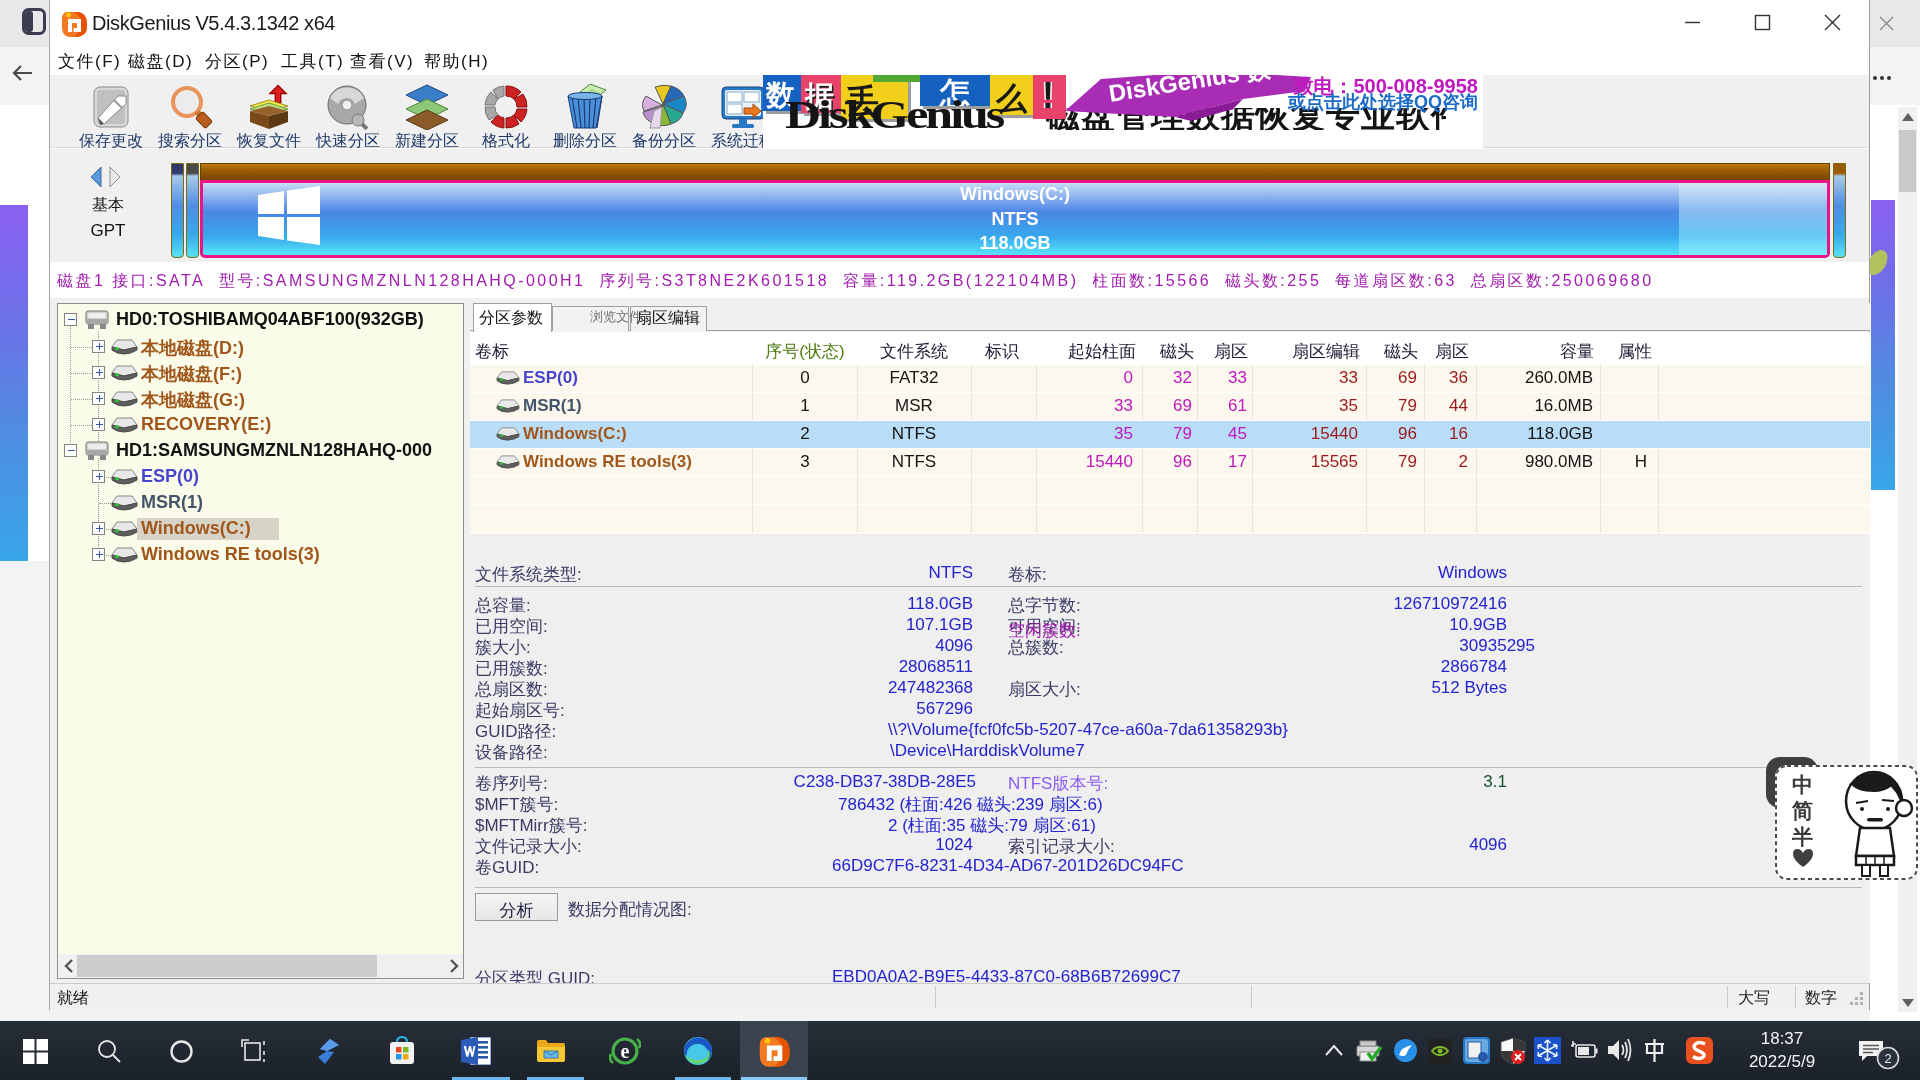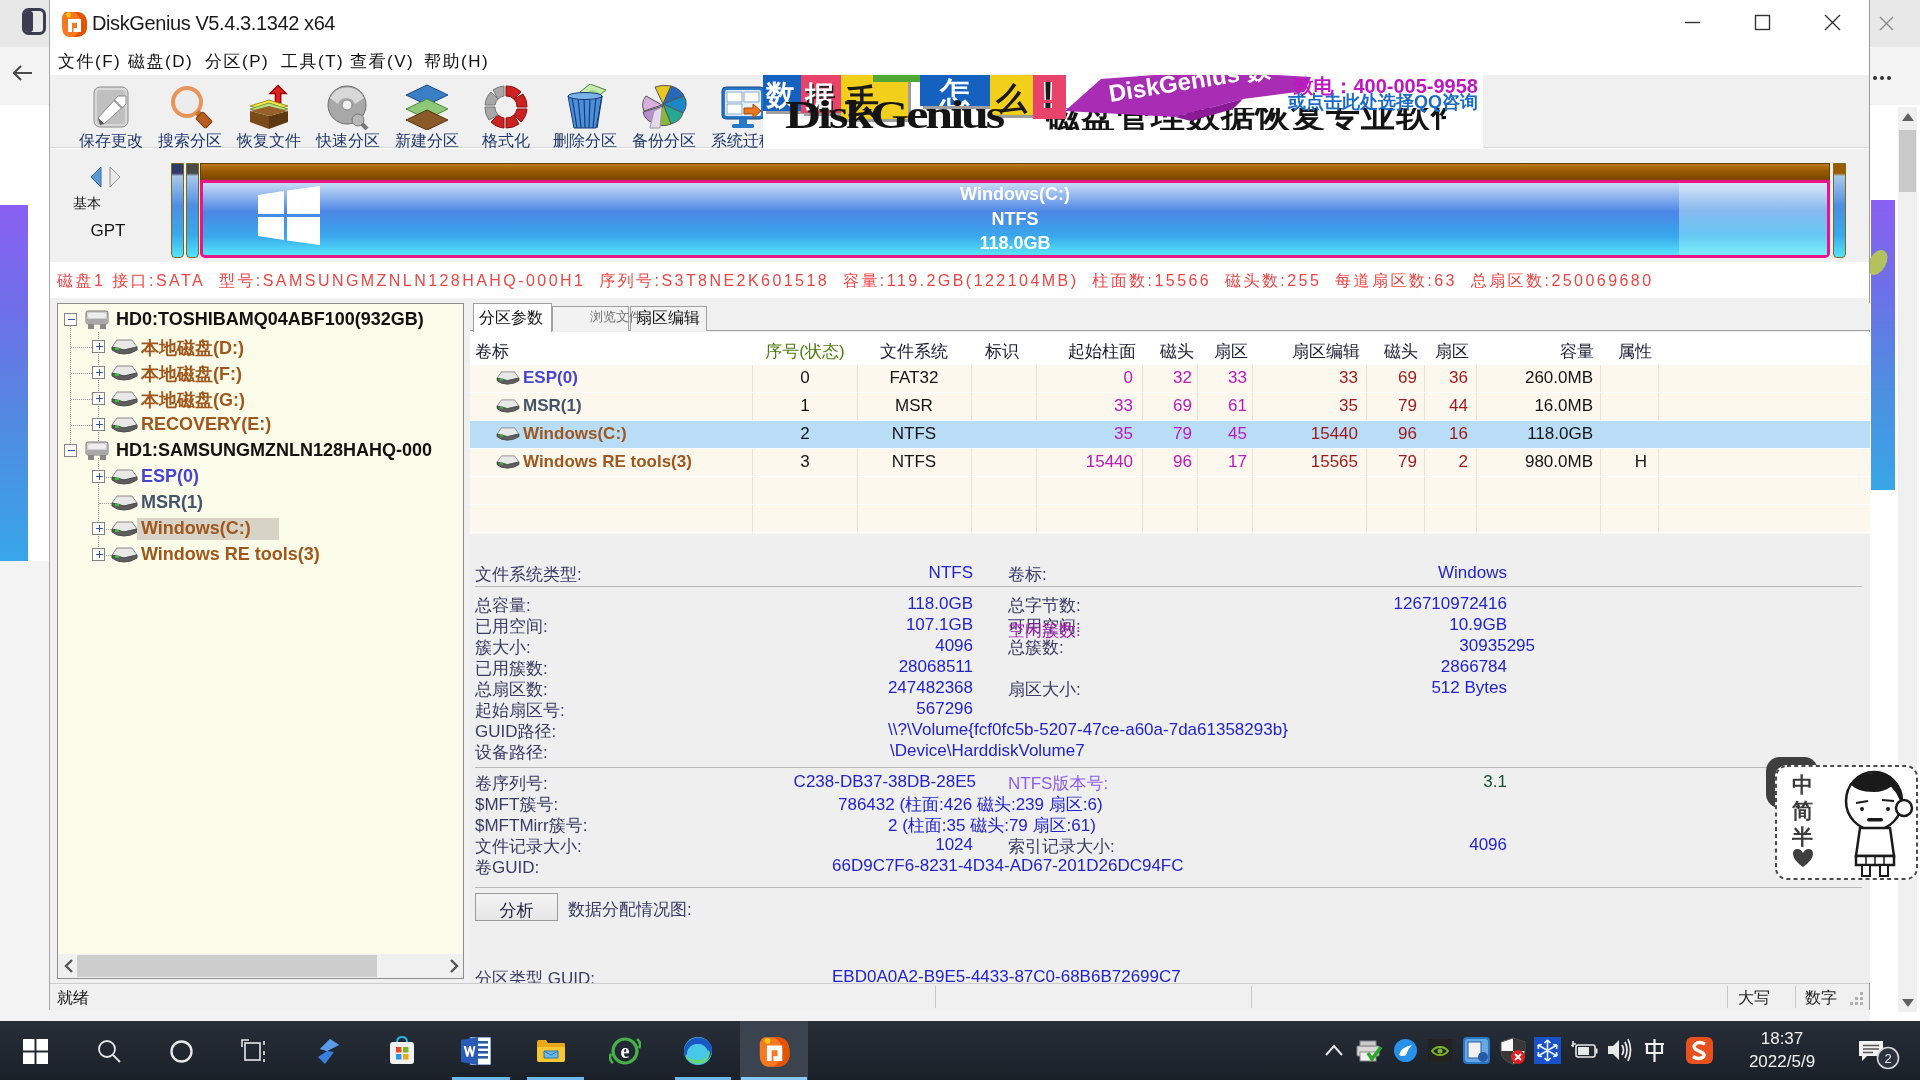--- a/index.html
+++ b/index.html
@@ -181,31 +181,31 @@
       <span class="t" style="left:6px;top:3px;font-size:31px;font-weight:bold;color:#191919">么</span>
     </div>
  <div class="a" style="left:270px;top:0;width:33px;height:44px;background:#e8436a;overflow:hidden">
       <span class="t" style="left:9px;top:0px;font-size:36px;font-weight:bold;color:#191919;text-shadow:-1.5px 0 0 #fff,1.5px 0 0 #fff">!</span>
     </div>
  <svg class="a" style="left:300px;top:-6px" width="250" height="56" viewBox="0 0 250 56">
       <path d="M2 42 L38 10 L145 2 L248 8 L242 22 L180 30 L112 48 Z" fill="#a82cb4"></path>
       <path d="M112 48 L180 30 L170 40 L128 52 Z" fill="#8a1a96"></path>
     </svg>
  <div class="t" style="left:346px;top:3px;font-size:24px;font-weight:bold;color:#fff;transform:rotate(-9deg);transform-origin:0 50%">DiskGenius 数</div>
- <div class="t r" style="left:415px;top:-2px;width:300px;font-size:20px;font-weight:bold;color:#c018c0;letter-spacing:0px">致电：400-005-9958</div>
+ <div class="t r" style="left:415px;top:-2px;width:300px;font-size:20px;font-weight:bold;color:#c018c0;letter-spacing:0px">致电：500-008-9958</div>
  <div class="t r" style="left:415px;top:15px;width:300px;font-size:18px;font-weight:bold;color:#1a6ac8">或点击此处选择QQ咨询</div>
  <div class="t" style="left:22px;top:15px;font-family:'Liberation Serif',serif;font-size:50px;font-weight:bold;color:#141414;letter-spacing:-3px;transform:scaleY(0.82);transform-origin:0 0">DiskGenius</div>
 </div>
 
 <div class="a" style="left:50px;top:149px;width:1819px;height:113px;background:#f0f0f0"></div>
 <svg class="a" style="left:88px;top:166px" width="36" height="22" viewBox="0 0 36 22">
     <path d="M13 1 L3 11 L13 21 Z" fill="#5a9ad8" stroke="#3a6a9a"></path>
     <path d="M22 1 L32 11 L22 21 Z" fill="#e8e8e8" stroke="#909090"></path>
   </svg>
-<div class="t" style="left:73px;top:195px;width:70px;text-align:left;font-size:14px;color:#111">基本</div>
+<div class="t" style="left:73px;top:195px;width:70px;text-align:center;font-size:16px;color:#111">基本</div>
 <div class="t" style="left:73px;top:221px;width:70px;text-align:center;font-size:17px;color:#111">GPT</div>
 
 <div class="a" style="left:171px;top:163px;width:13px;height:95px;border:1px solid #7a6a10;border-radius:0 0 4px 4px;background:linear-gradient(180deg,#303a6a 0%,#303a6a 10%,#a8c8ec 13%,#4e8ee4 45%,#38a8ec 75%,#55e2fa 100%)"></div>
 
 <div class="a" style="left:186px;top:163px;width:13px;height:95px;border:1px solid #7a6a10;border-radius:0 0 4px 4px;background:linear-gradient(180deg,#4a4a4a 0%,#4a4a4a 10%,#a8c8ec 13%,#4e8ee4 45%,#38a8ec 75%,#55e2fa 100%)"></div>
 
 <div class="a" style="left:200px;top:163px;width:1630px;height:18px;border:1px solid #5a4400;background:linear-gradient(180deg,#c07818 0%,#9a5c04 40%,#7a4400 100%)"></div>
 <div class="a" style="left:200px;top:180px;width:1630px;height:78px;border:3px solid #ea1488;border-radius:0 0 5px 5px;background:linear-gradient(180deg,#c8dcf6 0%,#4c86e6 40%,#38a8ec 74%,#58e4fa 100%)"></div>
 <div class="a" style="left:1679px;top:183px;width:148px;height:72px;background:linear-gradient(180deg,#d8e6f8 0%,#88b9f0 38%,#66c8f4 72%,#7ceefc 100%)"></div>
 <svg class="a" style="left:258px;top:186px" width="62" height="60" viewBox="0 0 62 60">
@@ -216,21 +216,21 @@
       <path d="M29 31 L62 31 L62 59 L29 54.5 Z"></path>
     </g>
   </svg>
 <div class="t" style="left:515px;top:184px;width:1000px;text-align:center;font-size:18px;font-weight:bold;color:#fff">Windows(C:)</div>
 <div class="t" style="left:515px;top:209px;width:1000px;text-align:center;font-size:18px;font-weight:bold;color:#fff">NTFS</div>
 <div class="t" style="left:515px;top:233px;width:1000px;text-align:center;font-size:18px;font-weight:bold;color:#fff">118.0GB</div>
 
 <div class="a" style="left:1833px;top:163px;width:13px;height:95px;border:1px solid #7a6a10;border-radius:0 0 4px 4px;background:linear-gradient(180deg,#9a5c04 0%,#9a5c04 10%,#a8c8ec 13%,#4e8ee4 45%,#38a8ec 75%,#55e2fa 100%)"></div>
 
 <div class="a" style="left:50px;top:262px;width:1819px;height:36px;background:#ffffff"></div>
-<div class="t" style="left:57px;top:271px;font-size:16px;letter-spacing:2.45px;color:#ef4444">磁盘1 接口:SATA&nbsp;&nbsp;型号:SAMSUNGMZNLN128HAHQ-000H1&nbsp;&nbsp;序列号:S3T8NE2K601518&nbsp;&nbsp;容量:119.2GB(122104MB)&nbsp;&nbsp;柱面数:15566&nbsp;&nbsp;磁头数:255&nbsp;&nbsp;每道扇区数:63&nbsp;&nbsp;总扇区数:250069680</div>
+<div class="t" style="left:57px;top:271px;font-size:16px;letter-spacing:2.45px;color:#a21caf">磁盘1 接口:SATA&nbsp;&nbsp;型号:SAMSUNGMZNLN128HAHQ-000H1&nbsp;&nbsp;序列号:S3T8NE2K601518&nbsp;&nbsp;容量:119.2GB(122104MB)&nbsp;&nbsp;柱面数:15566&nbsp;&nbsp;磁头数:255&nbsp;&nbsp;每道扇区数:63&nbsp;&nbsp;总扇区数:250069680</div>
 
 <div class="a" style="left:50px;top:298px;width:1819px;height:685px;background:#f0f0f0"></div>
 <div class="a" style="left:57px;top:303px;width:407px;height:676px;border:1px solid #8e8e8e;background:#fbfbe9"></div>
 <div class="a" style="left:58px;top:954px;width:405px;height:24px;background:#f0f0f0"></div>
 <svg class="a" style="left:63px;top:959px" width="12" height="14" viewBox="0 0 12 14">
     <path d="M9 1 L3 7 L9 13" fill="none" stroke="#555" stroke-width="2.4"></path>
   </svg>
 <svg class="a" style="left:448px;top:959px" width="12" height="14" viewBox="0 0 12 14">
     <path d="M3 1 L9 7 L3 13" fill="none" stroke="#555" stroke-width="2.4"></path>
   </svg>

